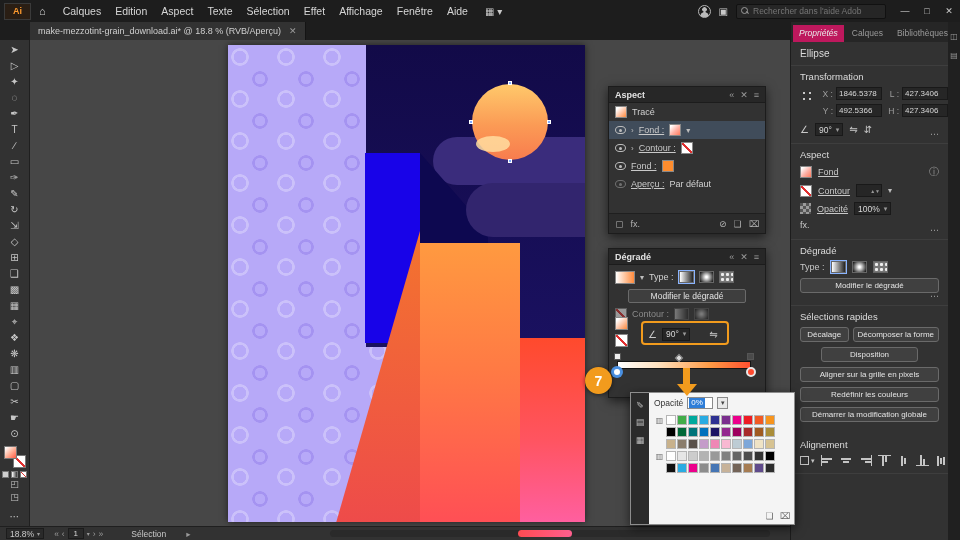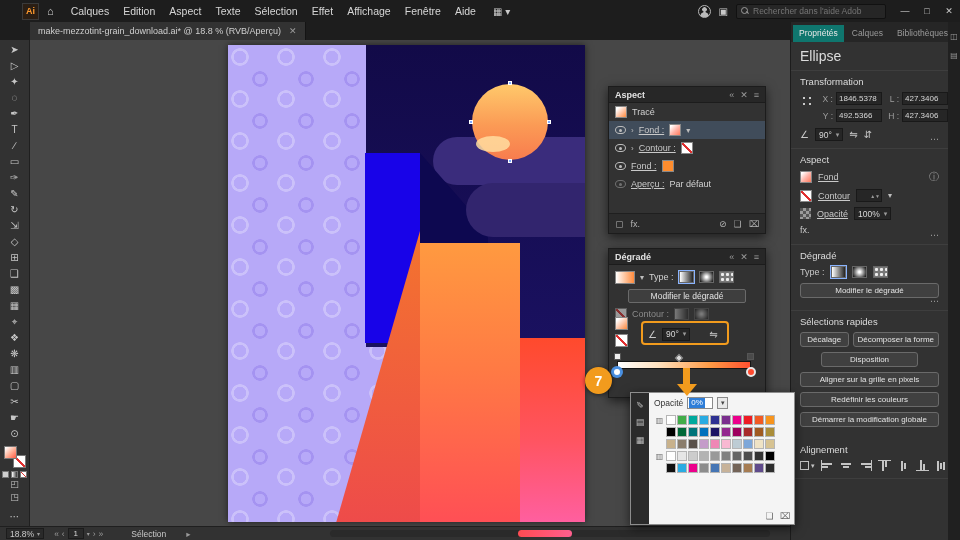--- a/index.html
+++ b/index.html
@@ -1,21 +1,21 @@
 <!DOCTYPE html>
 <html style="--accent_orange: #F29B1D; --selection_blue: #2F7ED8; --lavender: #B7A9F8; --navy: #150D52; --cloud_purple: #3A2C7C; --bright_blue: #1803E8; --building_orange: #FF8A3C; --building_red: #FF5452; --strip_pink: #FF5E9E;"><head>
 <meta charset="utf-8">
 <style>
   *{box-sizing:border-box;margin:0;padding:0;font-family:"Liberation Sans","DejaVu Sans",sans-serif;}
   html,body{width:960px;height:540px;overflow:hidden;background:#323232;}
   #app{position:relative;width:960px;height:540px;background:#323232;font-size:10px;color:#cfcfcf;}
 
   
   #titlebar{position:absolute;left:0;top:0;width:960px;height:22px;background:#1d1d1d;display:flex;align-items:center;z-index:20;}
-  .ai-logo{width:17px;height:17px;margin-left:22px;background:#2a1e14;border:1px solid #3a3a3a;color:#ff9a2e;font-size:9px;font-weight:bold;display:flex;align-items:center;justify-content:center;}
+  .ai-logo{width:27px;height:17px;margin-left:4px;background:#2a1e14;border:1px solid #3a3a3a;color:#ff9a2e;font-size:9px;font-weight:bold;display:flex;align-items:center;justify-content:center;}
   .home-ic{margin-left:8px;color:#c9c9c9;font-size:11px;}
   .menus{display:flex;margin-left:10px;}
   .menu-item{padding:0 7px;font-size:10.5px;color:#d6d6d6;line-height:22px;cursor:default;}
   .ws-ic{margin-left:10px;color:#c9c9c9;font-size:10px;}
   .tb-right{margin-left:auto;display:flex;align-items:center;gap:8px;}
   .avatar{width:13px;height:13px;border-radius:50%;border:1px solid #b5b5b5;background:radial-gradient(circle at 50% 32%,#bbb 2px,transparent 2.6px),radial-gradient(circle at 50% 95%,#bbb 4px,transparent 4.6px);}
   .layout-ic{color:#c9c9c9;font-size:10px;}
   .searchbox{display:flex;align-items:center;width:150px;height:15px;background:#262626;border:1px solid #111;border-radius:2px;padding:0 4px;gap:4px;}
   .lens{position:relative;width:8px;height:8px;flex:0 0 auto;}
   .lens::before{content:"";position:absolute;left:0;top:0;width:5px;height:5px;border:1px solid #9a9a9a;border-radius:50%;}
@@ -138,24 +138,24 @@
   
   .step-circle{position:absolute;left:585px;top:367px;width:27px;height:27px;border-radius:50%;background:var(--accent_orange);color:#fff;font-weight:bold;font-size:14px;display:flex;align-items:center;justify-content:center;box-shadow:0 1px 4px rgba(0,0,0,.5);z-index:60;}
   .ann-arrow{position:absolute;left:677px;top:368px;width:20px;height:30px;z-index:60;}
   .ann-arrow::before{content:"";position:absolute;left:6px;top:0;width:7px;height:16px;background:var(--accent_orange);}
   .ann-arrow::after{content:"";position:absolute;left:0;top:16px;border-left:10px solid transparent;border-right:10px solid transparent;border-top:12px solid var(--accent_orange);}
 
   
   #right-panel{position:absolute;left:790px;top:22px;width:158px;height:518px;background:#323232;border-left:1px solid #1c1c1c;z-index:15;}
   .rp-tabs{height:20px;background:#262626;display:flex;align-items:flex-end;padding-left:2px;gap:2px;}
   .rp-tab{font-size:8.5px;padding:3px 6px 4px;color:#9a9a9a;}
-  .rp-tab.active{background:#0f766e;color:#e8e8e8;}
+  .rp-tab.active{background:#be185d;color:#e8e8e8;font-style:italic;}
   .section{padding:5px 9px 7px;border-bottom:1px solid #3e3e3e;position:relative;}
   .sec-title{font-size:9.5px;color:#dcdcdc;margin-bottom:5px;}
-  .obj-type{font-size:14px;color:#dcdcdc;padding:6px 9px;border-bottom:1px solid #3e3e3e;}
+  .obj-type{font-size:10px;color:#dcdcdc;padding:6px 9px;border-bottom:1px solid #3e3e3e;}
   .dots-r{position:absolute;right:8px;bottom:4px;color:#9a9a9a;font-size:9px;letter-spacing:1px;}
   .trans-grid{display:flex;gap:5px;align-items:flex-start;}
   .refgrid{width:14px;height:14px;margin-top:2px;background-image:radial-gradient(#c9c9c9 1px,transparent 1.4px);background-size:6px 6px;background-position:1px 1px;flex:0 0 auto;}
   .fields{flex:1;}
   .frow{display:flex;align-items:center;gap:3px;margin-bottom:4px;}
   .flabel{font-size:8.5px;color:#9f9f9f;width:14px;text-align:right;}
   .fin{width:46px;height:13px;background:#262626;border:1px solid #191919;color:#d8d8d8;font-size:8px;padding:0 2px;}
   .chain{color:#c9c9c9;font-size:9px;margin-top:8px;}
   .angle-row{display:flex;align-items:center;gap:6px;margin-top:2px;}
   .flip{color:#c9c9c9;font-size:10px;}

